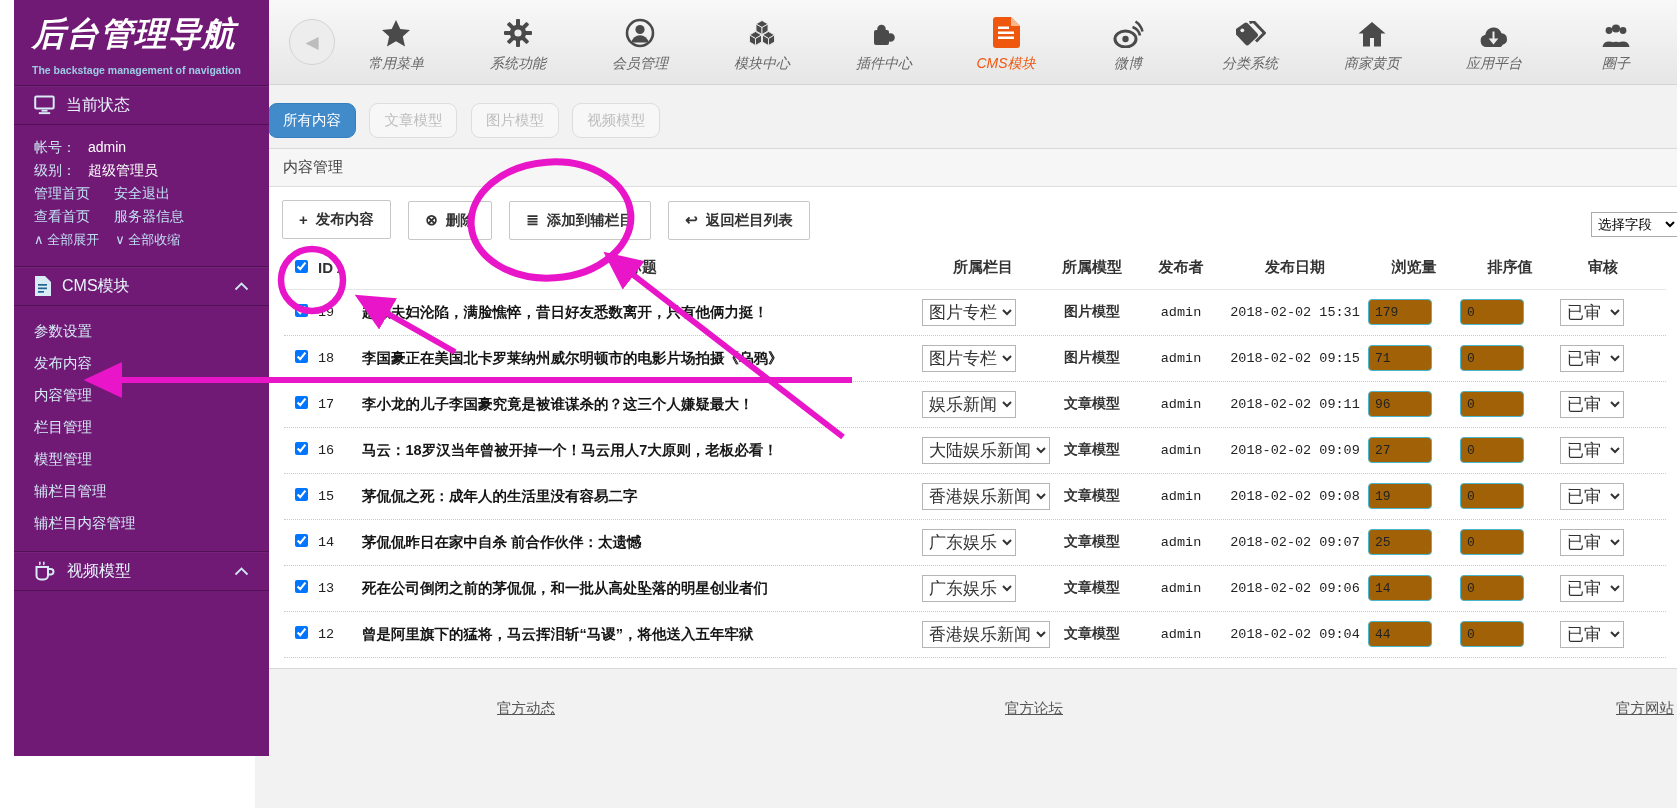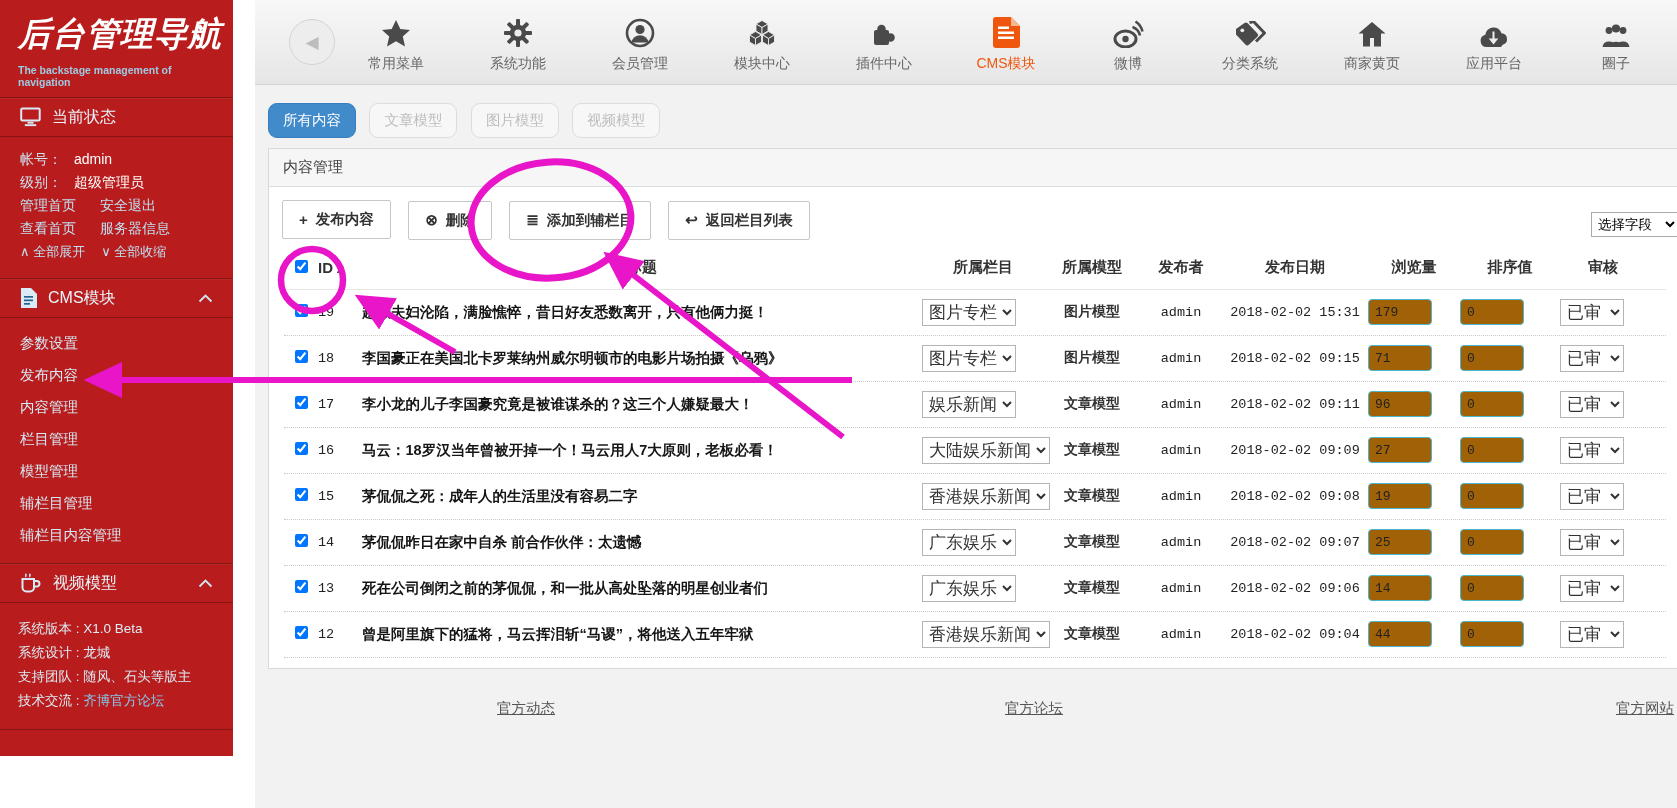--- a/index.html
+++ b/index.html
@@ -17,28 +17,28 @@
   .topnav {
     position:absolute; left:255px; top:0; width:1422px; height:85px;
     background:linear-gradient(#f8f8f8,#e6e6e6); border-bottom:1px solid #d4d4d4;
     display:flex; align-items:center; z-index:4;
   }
   .back-btn {
     width:46px; height:46px; border-radius:50%; background:#ededed; border:1px solid #d3d3d3;
     margin-left:34px; flex:0 0 auto; display:flex; align-items:center; justify-content:center;
     color:#bdbdbd; font-size:17px; cursor:pointer;
   }
-  .nav-item { flex:1; display:flex; flex-direction:column; align-items:center; gap:7px; padding-top:4px; cursor:pointer; }
+  .nav-item { flex:1; display:flex; flex-direction:column; align-items:center; gap:7px; padding-top:4px; cursor:pointer;font-style:italic; }
   .nav-item .ico { height:32px; display:flex; align-items:flex-end; justify-content:center; }
   .nav-item .ico svg { fill:#4a4a4a; }
   .nav-item .lab { font-size:14px; color:#666; }
   .nav-item.active .lab { color:#f0570e; }
 
   
-  .sidebar { position:absolute; left:0; top:0; width:233px; height:756px; background:#b91c1c; z-index:5; }
+  .sidebar { position:absolute; left:14px; top:0; width:255px; height:756px; background:#701a75; z-index:5; }
   .brand { padding:12px 18px 9px; }
   .brand-title { font-size:33px; font-weight:bold; font-style:italic; color:#fff; letter-spacing:1px; white-space:nowrap; }
   .brand-sub { font-size:10.5px; color:#9ccbe4; margin-top:7px; font-weight:bold; }
   .sb-sec {
     height:40px; display:flex; align-items:center; gap:11px; padding:0 20px;
     color:#eaf5fc; font-size:16px;
     border-top:1px solid rgba(0,0,0,.28); border-bottom:1px solid rgba(0,0,0,.28);
     box-shadow:inset 0 1px 0 rgba(255,255,255,.05);
   }
   .sb-sec .chev { margin-left:auto; }
@@ -306,26 +306,20 @@
         </svg>
       </span>
     <span>视频模型</span>
     <span class="chev">
         <svg width="15" height="9" viewBox="0 0 15 9">
           <polyline points="1.5,7.5 7.5,1.5 13.5,7.5" fill="none" stroke="#cfe6f4" stroke-width="1.8"></polyline>
         </svg>
       </span>
   </div>
 
-  <div class="sb-version">
-    <div class="vline"><span>系统版本 :</span> <span>X1.0 Beta</span></div>
-    <div class="vline"><span>系统设计 :</span> <span>龙城</span></div>
-    <div class="vline"><span>支持团队 :</span> <span>随风、石头等版主</span></div>
-    <div class="vline"><span>技术交流 :</span> <span class="vlink">齐博官方论坛</span></div>
-  </div>
 </div>
 
 <div class="tabs">
   <span class="tab active">所有内容</span>
   <span class="tab">文章模型</span>
   <span class="tab">图片模型</span>
   <span class="tab">视频模型</span>
 </div>
 
 <div class="panel">

